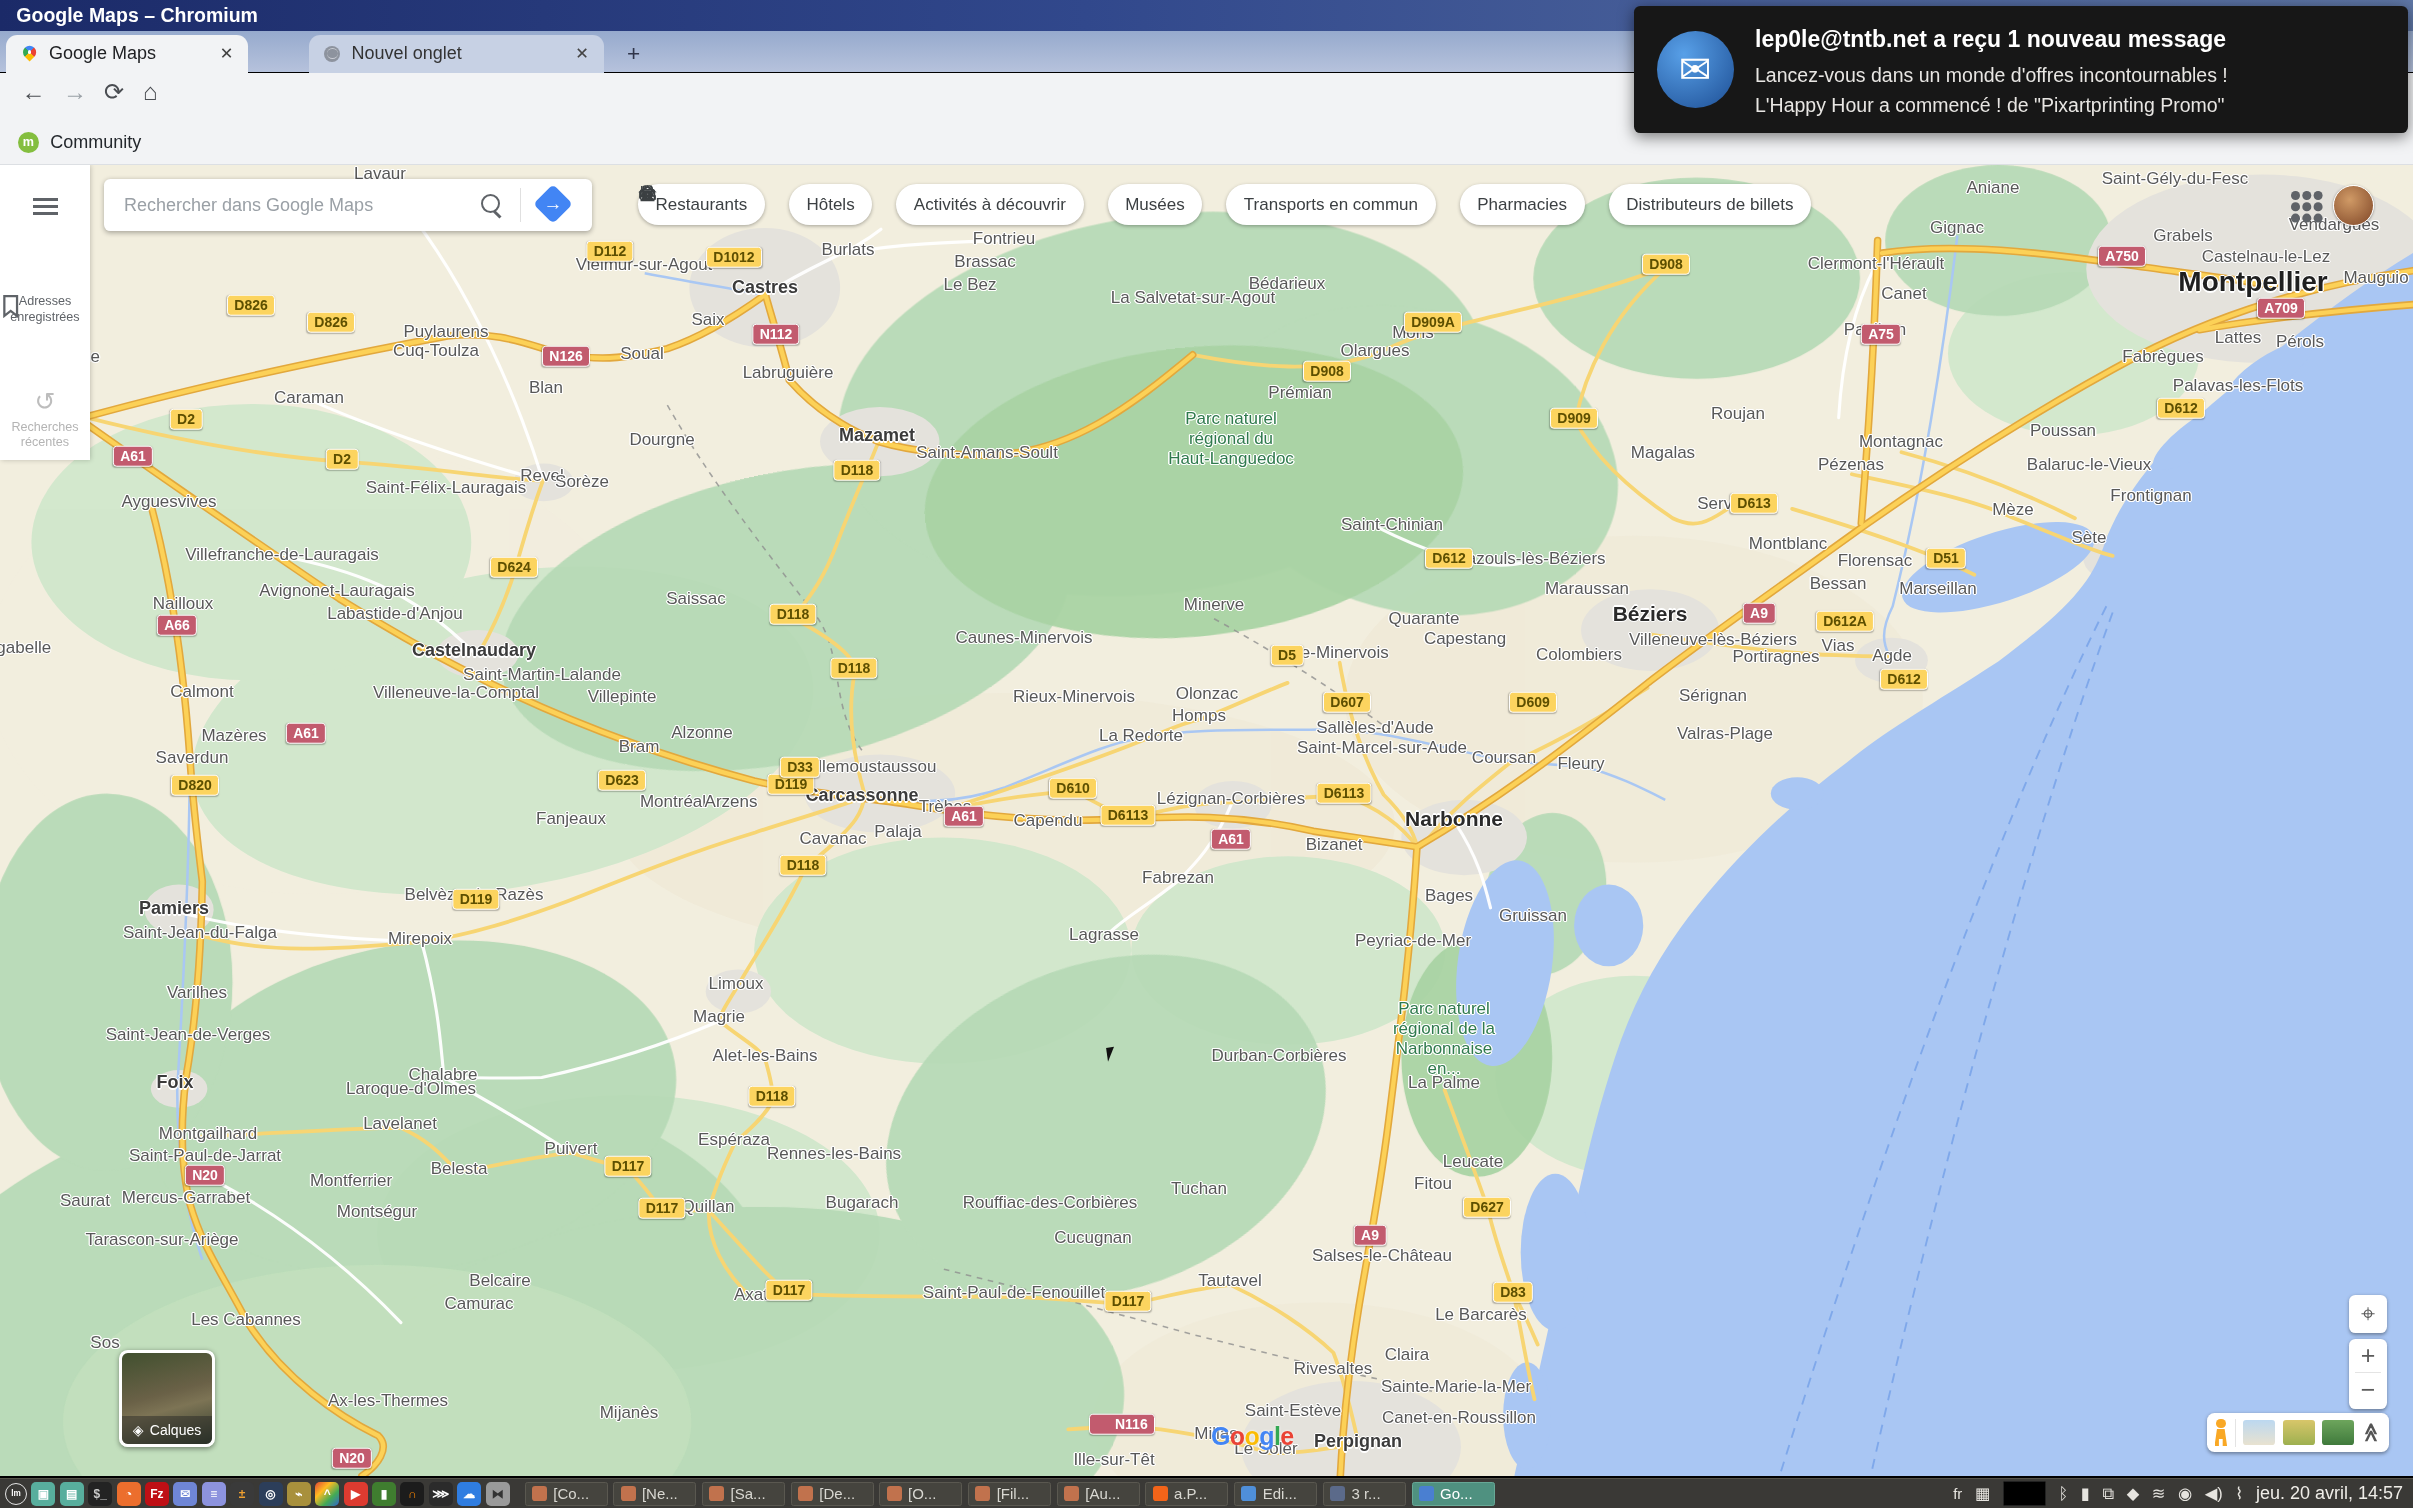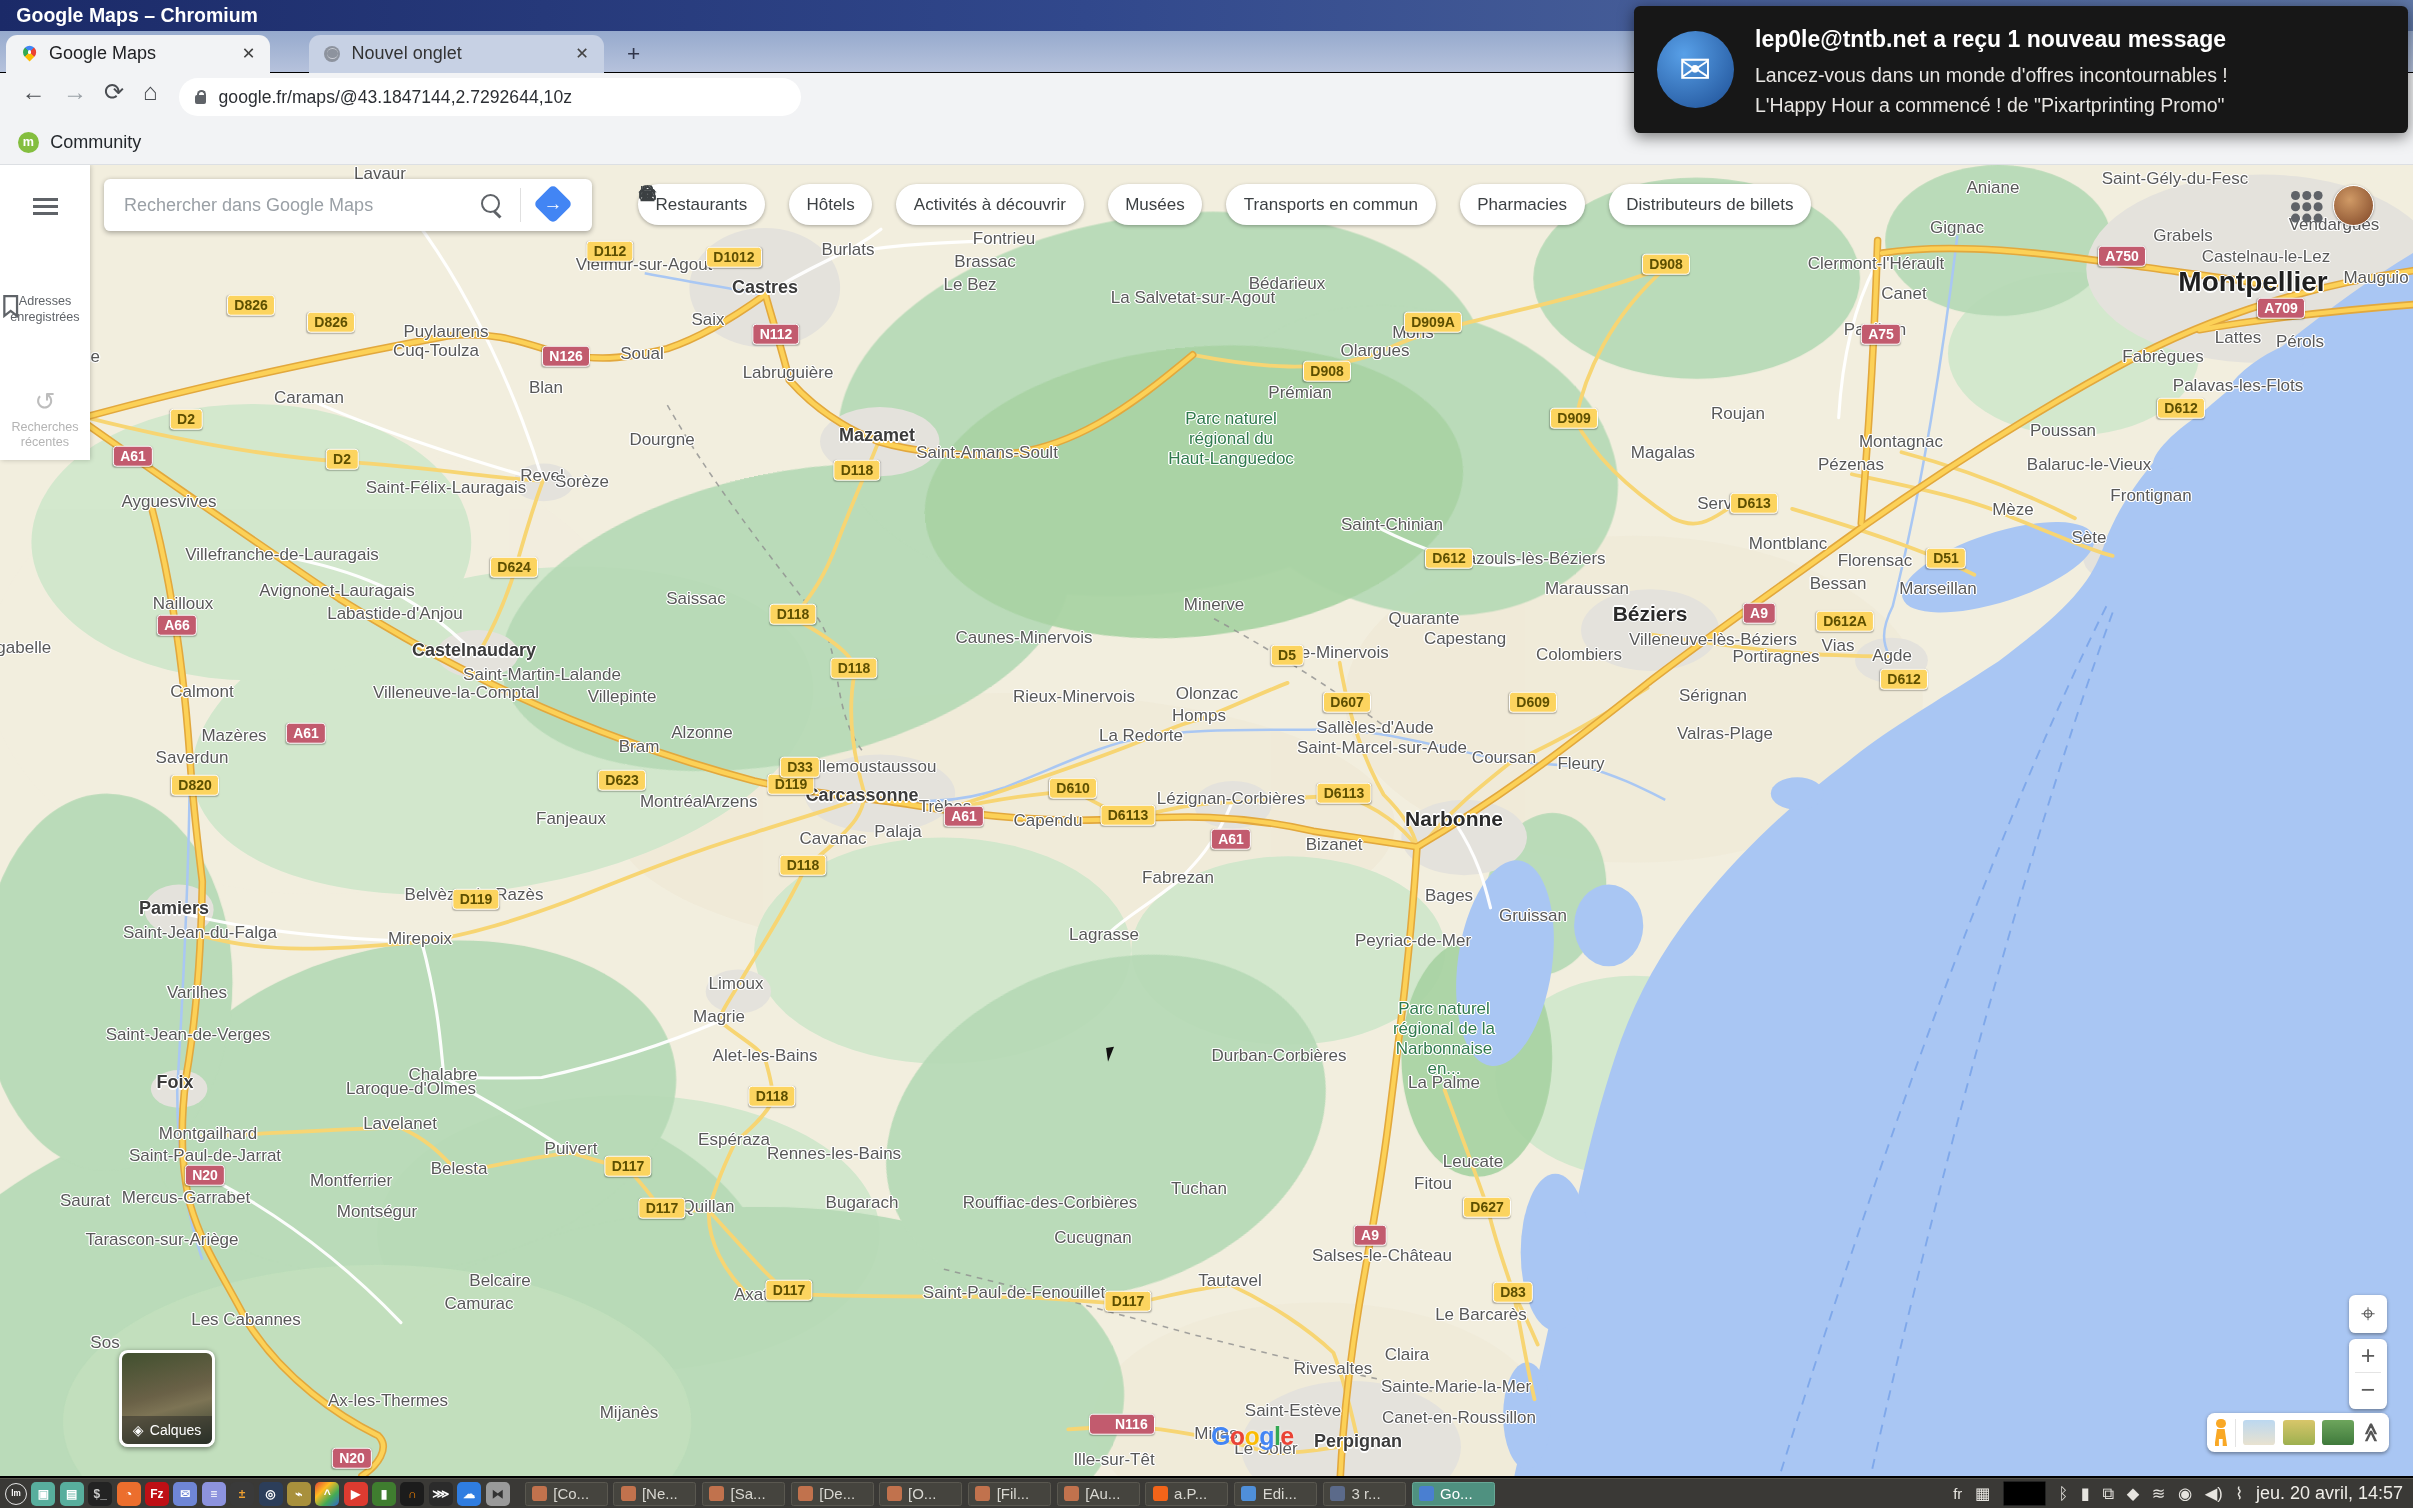--- a/index.html
+++ b/index.html
@@ -2,21 +2,21 @@
 <html style="font-size:10px"><head>
 <meta charset="utf-8">
 <style>
   html,body{margin:0;padding:0;background:#000;}
   body{width:2413px;height:1508px;position:relative;overflow:hidden;font-family:"Liberation Sans",sans-serif;}
   
   #titlebar{position:absolute;left:0;top:0;width:2413px;height:31px;background:linear-gradient(90deg,#1b2a68 0%,#31488c 45%,#5f77a6 100%);color:#fff;font-weight:bold;font-size:19.5px;line-height:31px;padding-left:16.3px;box-sizing:border-box;}
   
   #tabstrip{position:absolute;left:0;top:31px;width:2413px;height:41px;background:linear-gradient(#96aacd,#b6c2dc);}
   .tab{position:absolute;top:3.8px;height:38px;border-radius:11.3px 11.3px 0 0;display:flex;align-items:center;gap:11.3px;padding:0 15px;box-sizing:border-box;font-size:18px;color:#202124;}
-  .tab.active{left:6.3px;width:264px;background:#f2f3f5;}
+  .tab.active{left:6.3px;width:242px;background:#f2f3f5;}
   .tab.inactive{left:309px;width:295px;background:#c7d1e4;color:#333;}
   .tab .close{margin-left:auto;font-size:16.3px;color:#444;}
   .newtab{position:absolute;left:619px;top:8.8px;width:29px;height:29px;font-size:22.6px;color:#30354a;text-align:center;line-height:28px;}
   .winctl{position:absolute;top:1.3px;width:21.4px;height:16.3px;background:#ccd3e0;border:0.6px solid #9aa4b8;z-index:4;}
   
   .pin{width:16.3px;height:16.3px;position:relative;}
   .pin .head{position:absolute;left:1.9px;top:0;width:12.6px;height:12.6px;border-radius:50% 50% 50% 0;transform:rotate(-45deg);background:conic-gradient(#4285F4 0 25%,#EA4335 0 50%,#FBBC05 0 75%,#34A853 0);}
   .pin .dot{position:absolute;left:6.3px;top:4.4px;width:3.8px;height:3.8px;border-radius:50%;background:#fff;}
   .globe{width:16.3px;height:16.3px;border-radius:50%;background:#8d939e;position:relative;}
   .globe:after{content:"";position:absolute;inset:2.5px;border-radius:50%;border:1.3px solid #c9cdd4;border-left:none;border-right:none;}
@@ -132,24 +132,20 @@
   <div class="winctl" style="left:2333px"></div>
   <div class="winctl" style="left:2358px"></div>
   <div class="winctl" style="left:2383px"></div>
 </div>
 
 <div id="toolbar">
   <span class="navic" style="left:21.4px">←</span>
   <span class="navic dis" style="left:63px">→</span>
   <span class="navic" style="left:104px">⟳</span>
   <span class="navic" style="left:143px">⌂</span>
-  <div id="urlpill">
-    <span class="lock"></span>
-    <span id="urltext">google.fr/maps/@43.1847144,2.7292644,10z</span>
-  </div>
 </div>
 
 <div id="bookmarks">
   <span class="bicon">m</span>
   <span class="blabel">Community</span>
 </div>
 
 <div id="notif">
   <div class="nicon">✉</div>
   <div class="ntitle">lep0le@tntb.net a reçu 1 nouveau message</div>

